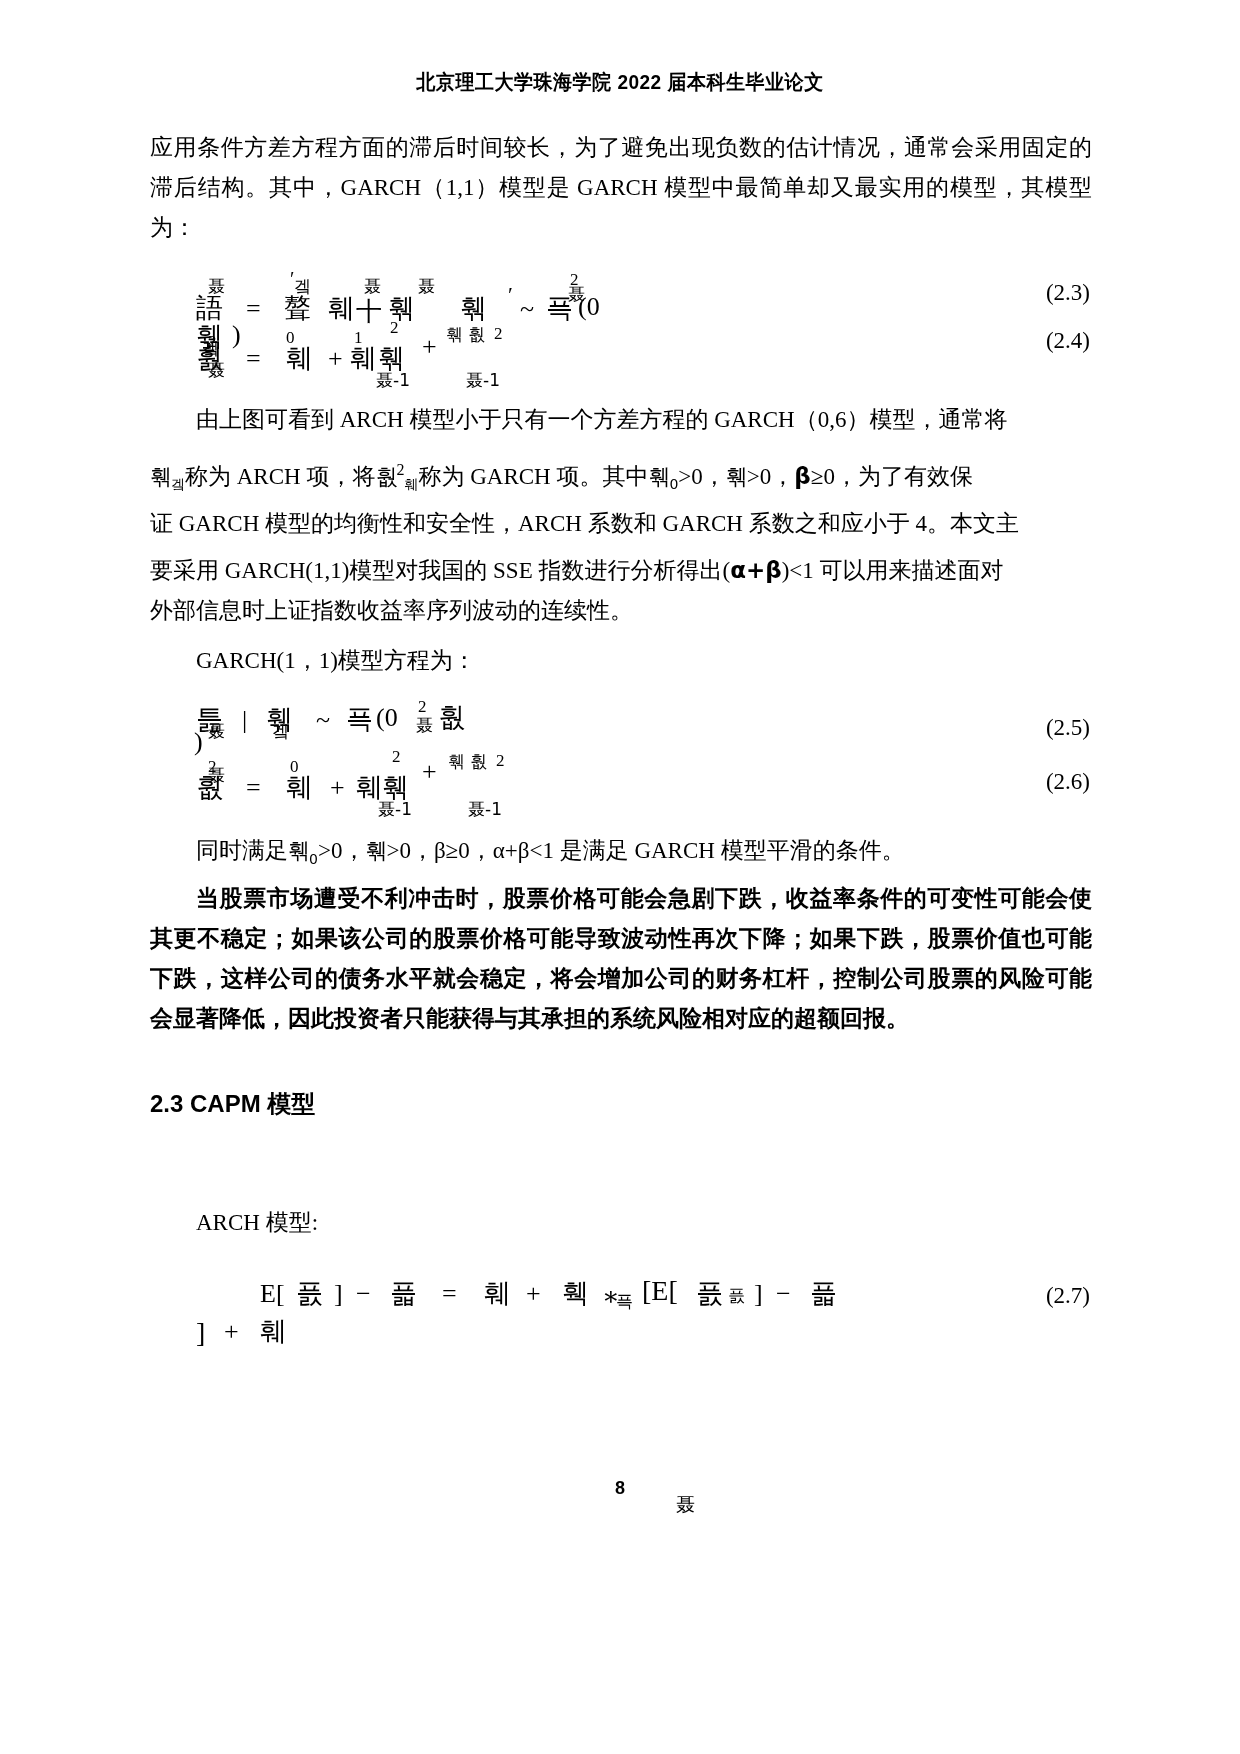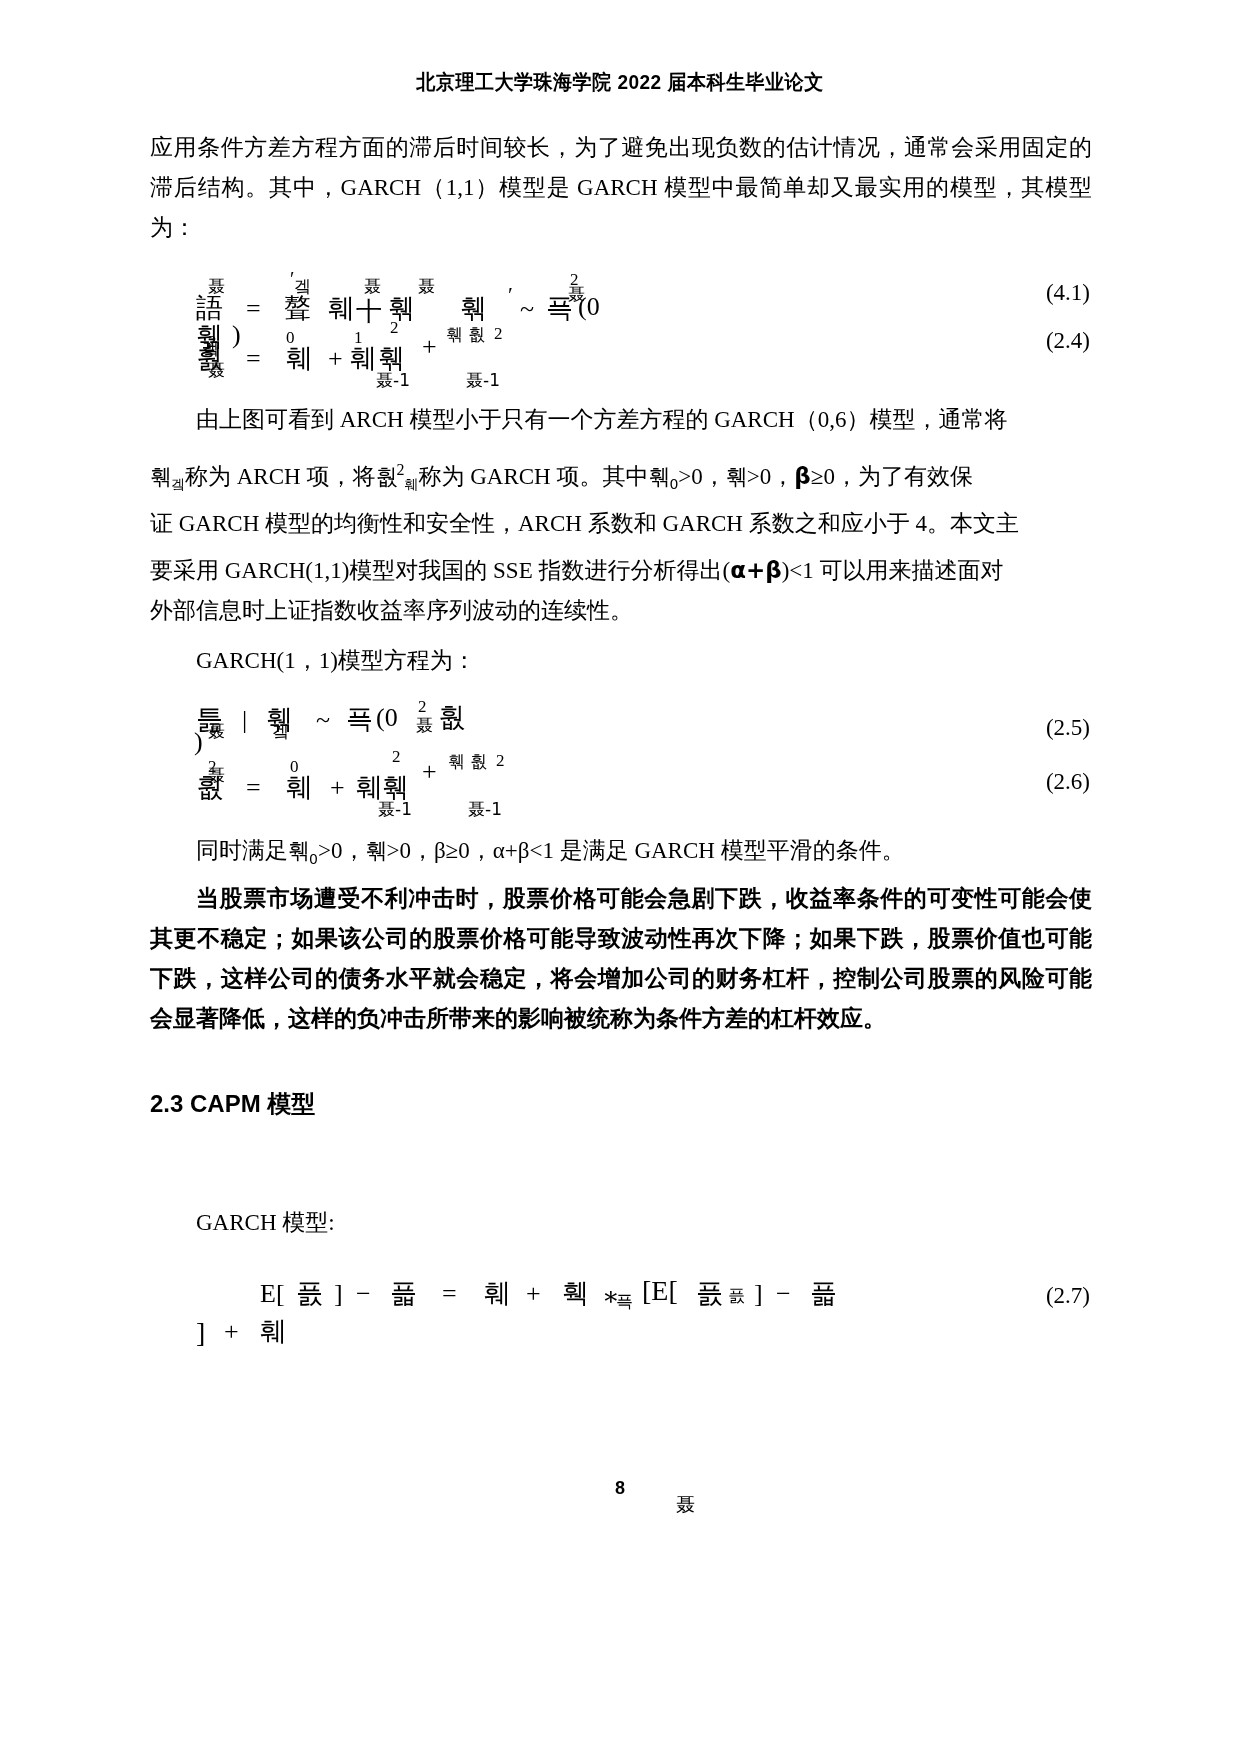--- a/index.html
+++ b/index.html
@@ -162,21 +162,21 @@
   <div class="running-header">北京理工大学珠海学院 2022 届本科生毕业论文</div>
 
   <div class="body-block">
 
     <p class="para">应用条件方差方程方面的滞后时间较长，为了避免出现负数的估计情况，通常会采用固定的滞后结构。其中，GARCH（1,1）模型是 GARCH 模型中最简单却又最实用的模型，其模型为：</p>
 
     <div class="spacer-26"></div>
 
     <div class="eq-block eq23">
 
-      <span class="eq-num" style="top:6px;">(4.1)</span>
+      <span class="eq-num" style="top:6px;">(2.3)</span>
       <span class="eq-num" style="top:54px;">(2.4)</span>
 
       <span class="abs" style="left:140px; top:-6px; font-size:20px;">′</span>
 
       <span class="abs mg-sm" style="left:58px; top:4px;">聂</span>
       <span class="abs mg" style="left:46px; top:20px;">語</span>
 
       <span class="abs mi" style="left:96px; top:20px;">=</span>
 
       <span class="abs mg-sm" style="left:144px; top:4px;">겤</span>
@@ -307,32 +307,32 @@
       <span class="abs mi-sm" style="left:346px; top:52px;">2</span>
       <span class="abs mg-sm" style="left:318px; top:102px;">聂-1</span>
     </div>
 
     <div class="spacer-14"></div>
 
     <p class="para indent">
       <span>同时满足</span><span class="inline-mg">훾</span><span class="inline-mg-sub">0</span><span>&gt;0，</span><span class="inline-mg">훾</span><span class="inline-mg-sub"></span><span>&gt;0，β≥0，α+β&lt;1 是满足 GARCH 模型平滑的条件。</span>
     </p>
 
-    <p class="para indent bold">当股票市场遭受不利冲击时，股票价格可能会急剧下跌，收益率条件的可变性可能会使其更不稳定；如果该公司的股票价格可能导致波动性再次下降；如果下跌，股票价值也可能下跌，这样公司的债务水平就会稳定，将会增加公司的财务杠杆，控制公司股票的风险可能会显著降低，这样的负冲击所带来的影响被统称为条件方差的杠杆效应。</p>
+    <p class="para indent bold">当股票市场遭受不利冲击时，股票价格可能会急剧下跌，收益率条件的可变性可能会使其更不稳定；如果该公司的股票价格可能导致波动性再次下降；如果下跌，股票价值也可能下跌，这样公司的债务水平就会稳定，将会增加公司的财务杠杆，控制公司股票的风险可能会显著降低，因此投资者只能获得与其承担的系统风险相对应的超额回报。</p>
 
     <div class="spacer-46"></div>
 
     <h2 class="section-heading">2.3 CAPM 模型</h2>
 
     <div class="spacer-10"></div>
 
 
     <div class="spacer-70"></div>
 
-    <p class="para indent">GARCH 模型:</p>
+    <p class="para indent">ARCH 模型:</p>
 
     <div class="spacer-26"></div>
 
     <div class="eq-block eq27">
 
       <span class="eq-num" style="top:14px;">(2.7)</span>
 
       <span class="abs mi" style="left:110px; top:10px;">E[</span>
       <span class="abs mg" style="left:146px; top:10px;">픐</span>
       <span class="abs mi" style="left:184px; top:10px;">]</span>

